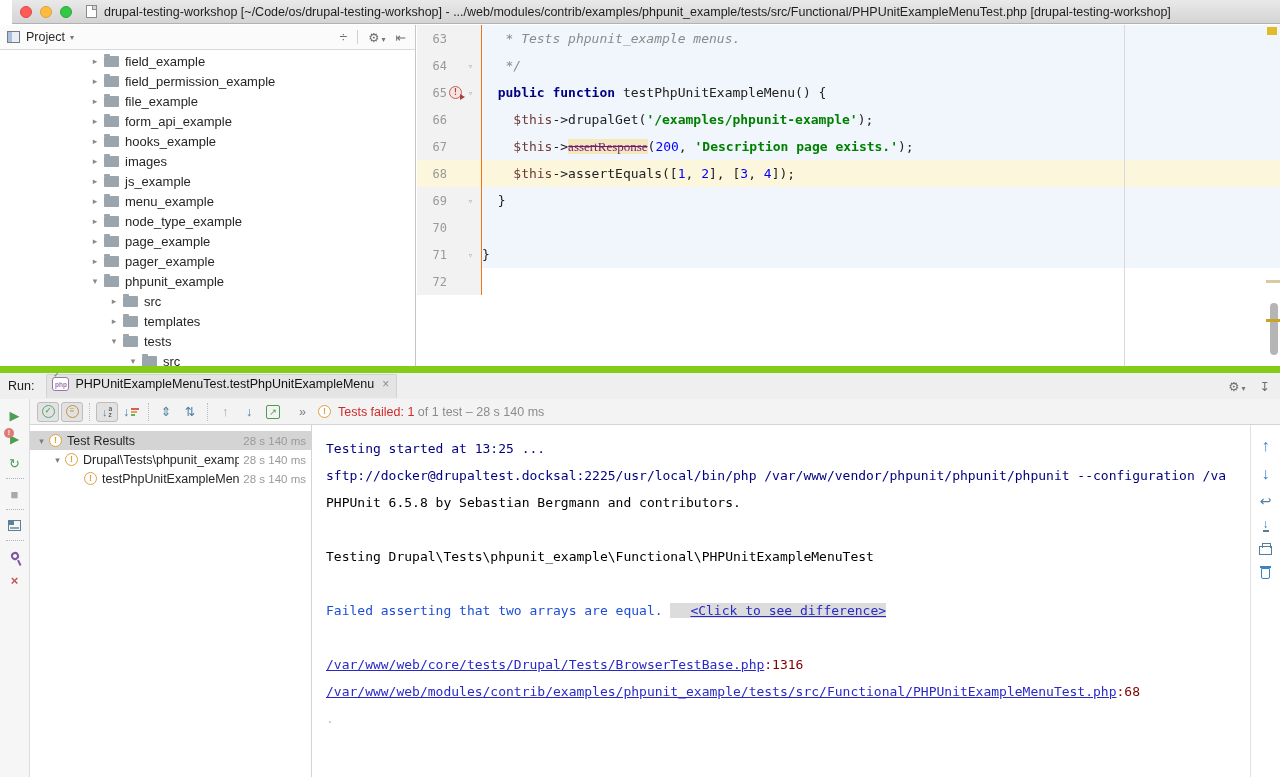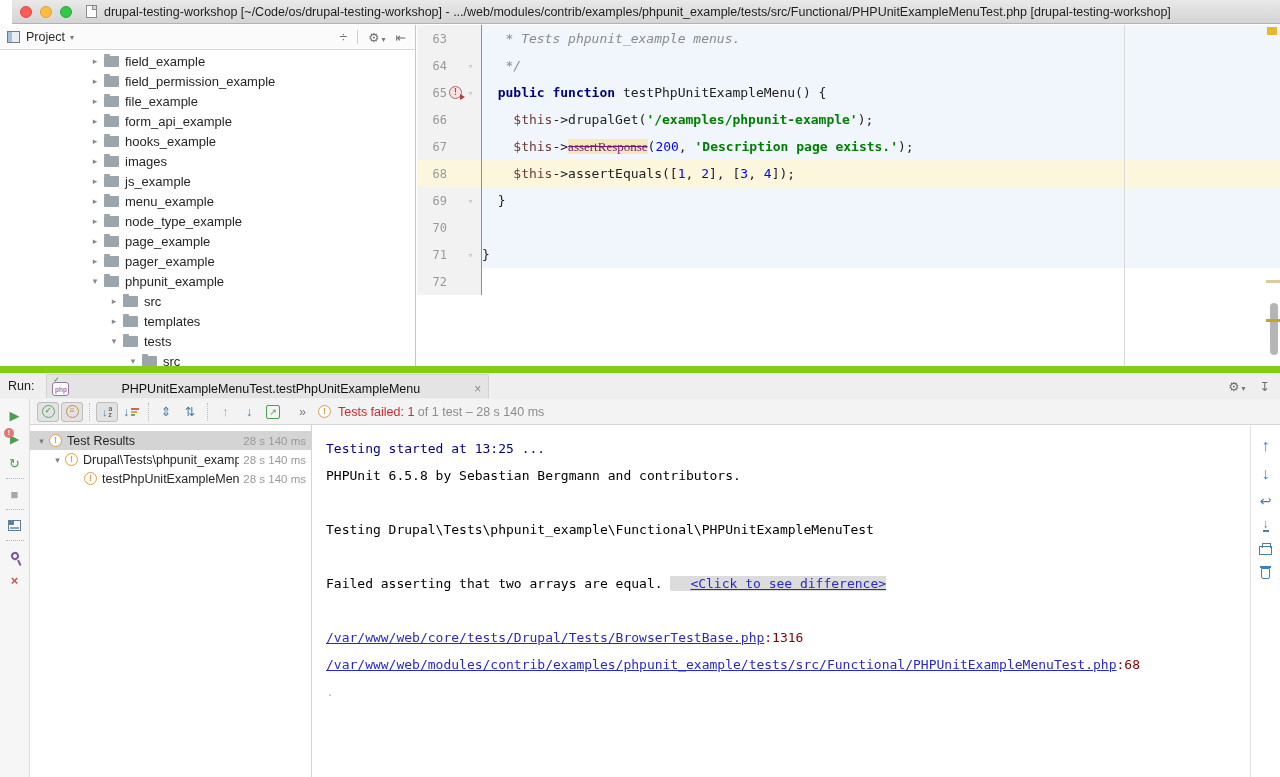--- a/index.html
+++ b/index.html
@@ -67,22 +67,22 @@
   .margin-guide { position:absolute; left:707px; top:0; bottom:0; width:1px; background:#d9d9d9; }
   .stripe-square { position:absolute; right:3px; top:2px; width:10px; height:8px; background:#e3bb2a; }
   .stripe-tick1 { position:absolute; right:0; top:255px; width:14px; height:3px; background:#dcc9a2; }
   .stripe-thumb { position:absolute; right:2px; top:278px; width:8px; height:52px; background:#a3a3a3; border-radius:4px; opacity:.8; }
   .stripe-tick2 { position:absolute; right:0; top:294px; width:14px; height:3px; background:#c7a421; }
 
   
   .bottom { position:absolute; top:366px; left:0; right:0; bottom:0; border-top:7px solid #84cc16; background:#fff; }
   .rtabs { height:26px; background:#efefef; display:flex; align-items:center; font-size:12.5px; color:#1c1c1c; }
   .run-label { margin-left:8px; }
-  .rtab { display:flex; align-items:flex-end; margin-left:12px; padding:2px 7px 2px 5px; background:#e4e4e4;
-    border:1px solid #d2d2d2; border-bottom:none; border-radius:2px 2px 0 0; height:24px;gap:46px; }
+  .rtab { display:flex; align-items:flex-start; margin-left:12px; padding:2px 7px 2px 5px; background:#e4e4e4;
+    border:1px solid #d2d2d2; border-bottom:none; border-radius:2px 2px 0 0; height:24px; }
   .ic-php { width:17px; height:14px; border:1px solid #9876aa; border-radius:3px; color:#9876aa;
     font-size:6.5px; font-weight:bold; display:flex; align-items:center; justify-content:center;
     background:#fff; position:relative; margin-right:6px; flex:none; }
   .ic-php::before { content:"\2713"; position:absolute; top:-7px; left:0; color:#58a55c; font-size:7px; }
   .rtab-title { color:#111; }
   .tab-close { color:#8a8a8a; margin-left:8px; font-size:12px; }
   .rtab-icons { margin-left:auto; margin-right:10px; display:flex; align-items:center; gap:14px; color:#6e6e6e; }
   .dd2 { font-size:8px; color:#777; margin-left:2px; }
   .rmain { position:absolute; top:26px; left:0; right:0; bottom:0; display:flex; }
   .lstrip { width:30px; flex:none; background:#f6f6f6; border-right:1px solid #dcdcdc;
@@ -136,21 +136,21 @@
   .trow2.sel { background:#d4d4d4; }
   .trow2 .arr2 { width:15px; text-align:center; color:#7d7d7d; font-size:9px; flex:none; }
   .trow2 .tlabel { overflow:hidden; text-overflow:clip; margin-left:5px; flex:1; }
   .trow2 .ttime { color:#9a9a9a; font-size:11.5px; flex:none; margin-left:4px; }
   .p0 { padding-left:4px; } .p1 { padding-left:20px; } .p2 { padding-left:54px; }
 
   .console { flex:1; min-width:0; position:relative; background:#fff; border-right:1px solid #e2e2e2;
     font:13px/27px "DejaVu Sans Mono", monospace; padding:10px 0 0 14px; color:#000; overflow:hidden; }
   .ln { height:27px; white-space:pre; overflow:hidden; }
   .c-info { color:#00007f; }
-  .c-err { color:#000000; }
+  .c-err { color:#1d4ed8; }
   .c-loc { color:#7f0000; }
   .c-dim { color:#bdbdbd; }
   a.c-link { color:#2929c8; text-decoration:underline; cursor:pointer; }
   .hl { background:#dcdcdc;padding-left:20px; }
   .cstrip { width:29px; flex:none; background:#fff; padding-top:12px;
     display:flex; flex-direction:column; align-items:center; gap:10px; }
   .ic-print { width:13px; height:9px; border:1px solid #4e7fa3; position:relative; margin-top:4px; }
   .ic-print::before { content:""; position:absolute; top:-4px; left:2px; width:7px; height:4px;
     border:1px solid #4e7fa3; border-bottom:none; }
   .ic-trash { width:9px; height:11px; border:1px solid #3b82c4; border-radius:0 0 2px 2px; position:relative; margin-top:3px; }
@@ -477,20 +477,21 @@
           </div>
           <div class="trow2 p2">
             <span class="warn">!</span>
             <span class="tlabel">testPhpUnitExampleMenu</span>
             <span class="ttime">28 s 140 ms</span>
           </div>
         </div>
 
         <div class="console">
           <div class="ln c-info">Testing started at 13:25 ...</div>
+          <div class="ln c-info">sftp://docker@drupaltest.docksal:2225/usr/local/bin/php /var/www/vendor/phpunit/phpunit/phpunit --configuration /va</div>
           <div class="ln">PHPUnit 6.5.8 by Sebastian Bergmann and contributors.</div>
           <div class="ln"></div>
           <div class="ln">Testing Drupal\Tests\phpunit_example\Functional\PHPUnitExampleMenuTest</div>
           <div class="ln"></div>
           <div class="ln"><span class="c-err">Failed asserting that two arrays are equal. </span><a class="c-link hl">&lt;Click to see difference&gt;</a></div>
           <div class="ln"></div>
           <div class="ln"><a class="c-link">/var/www/web/core/tests/Drupal/Tests/BrowserTestBase.php</a><span class="c-loc">:1316</span></div>
           <div class="ln"><a class="c-link">/var/www/web/modules/contrib/examples/phpunit_example/tests/src/Functional/PHPUnitExampleMenuTest.php</a><span class="c-loc">:68</span></div>
           <div class="ln c-dim">.</div>
         </div>

